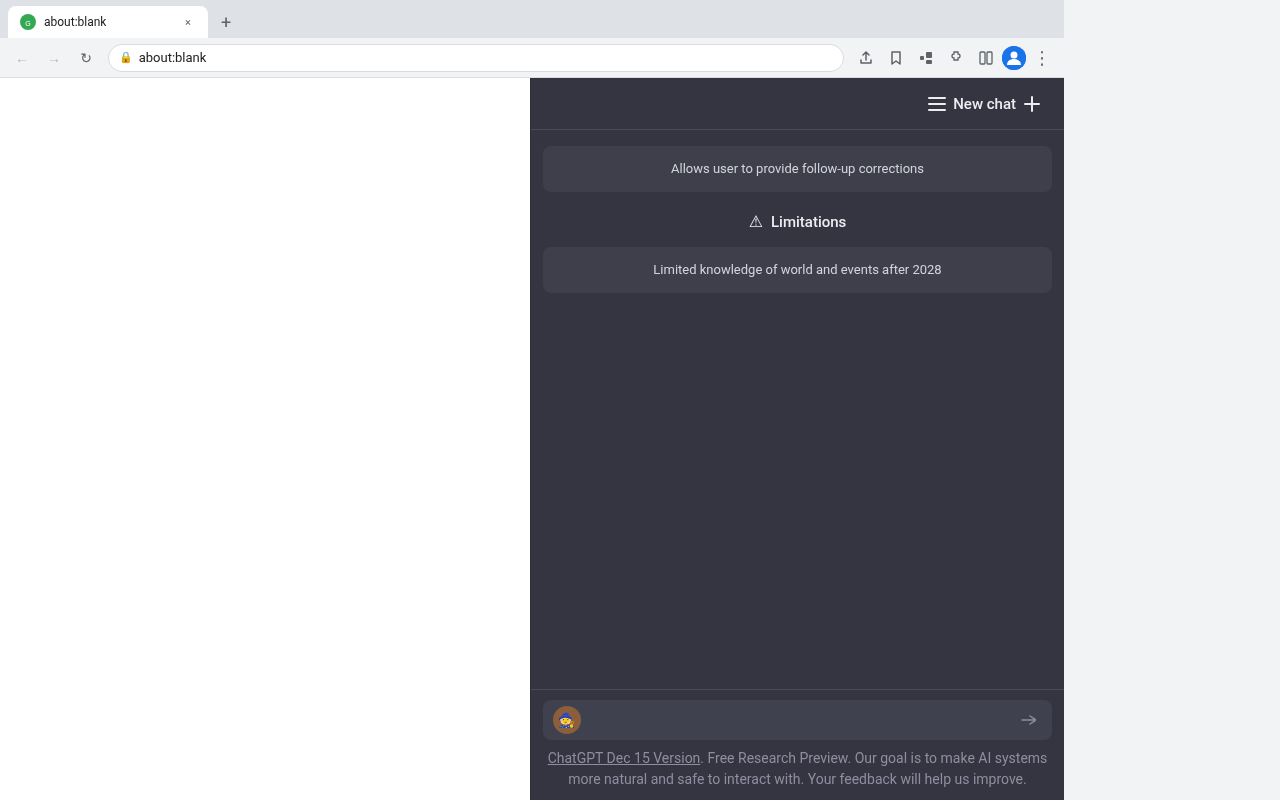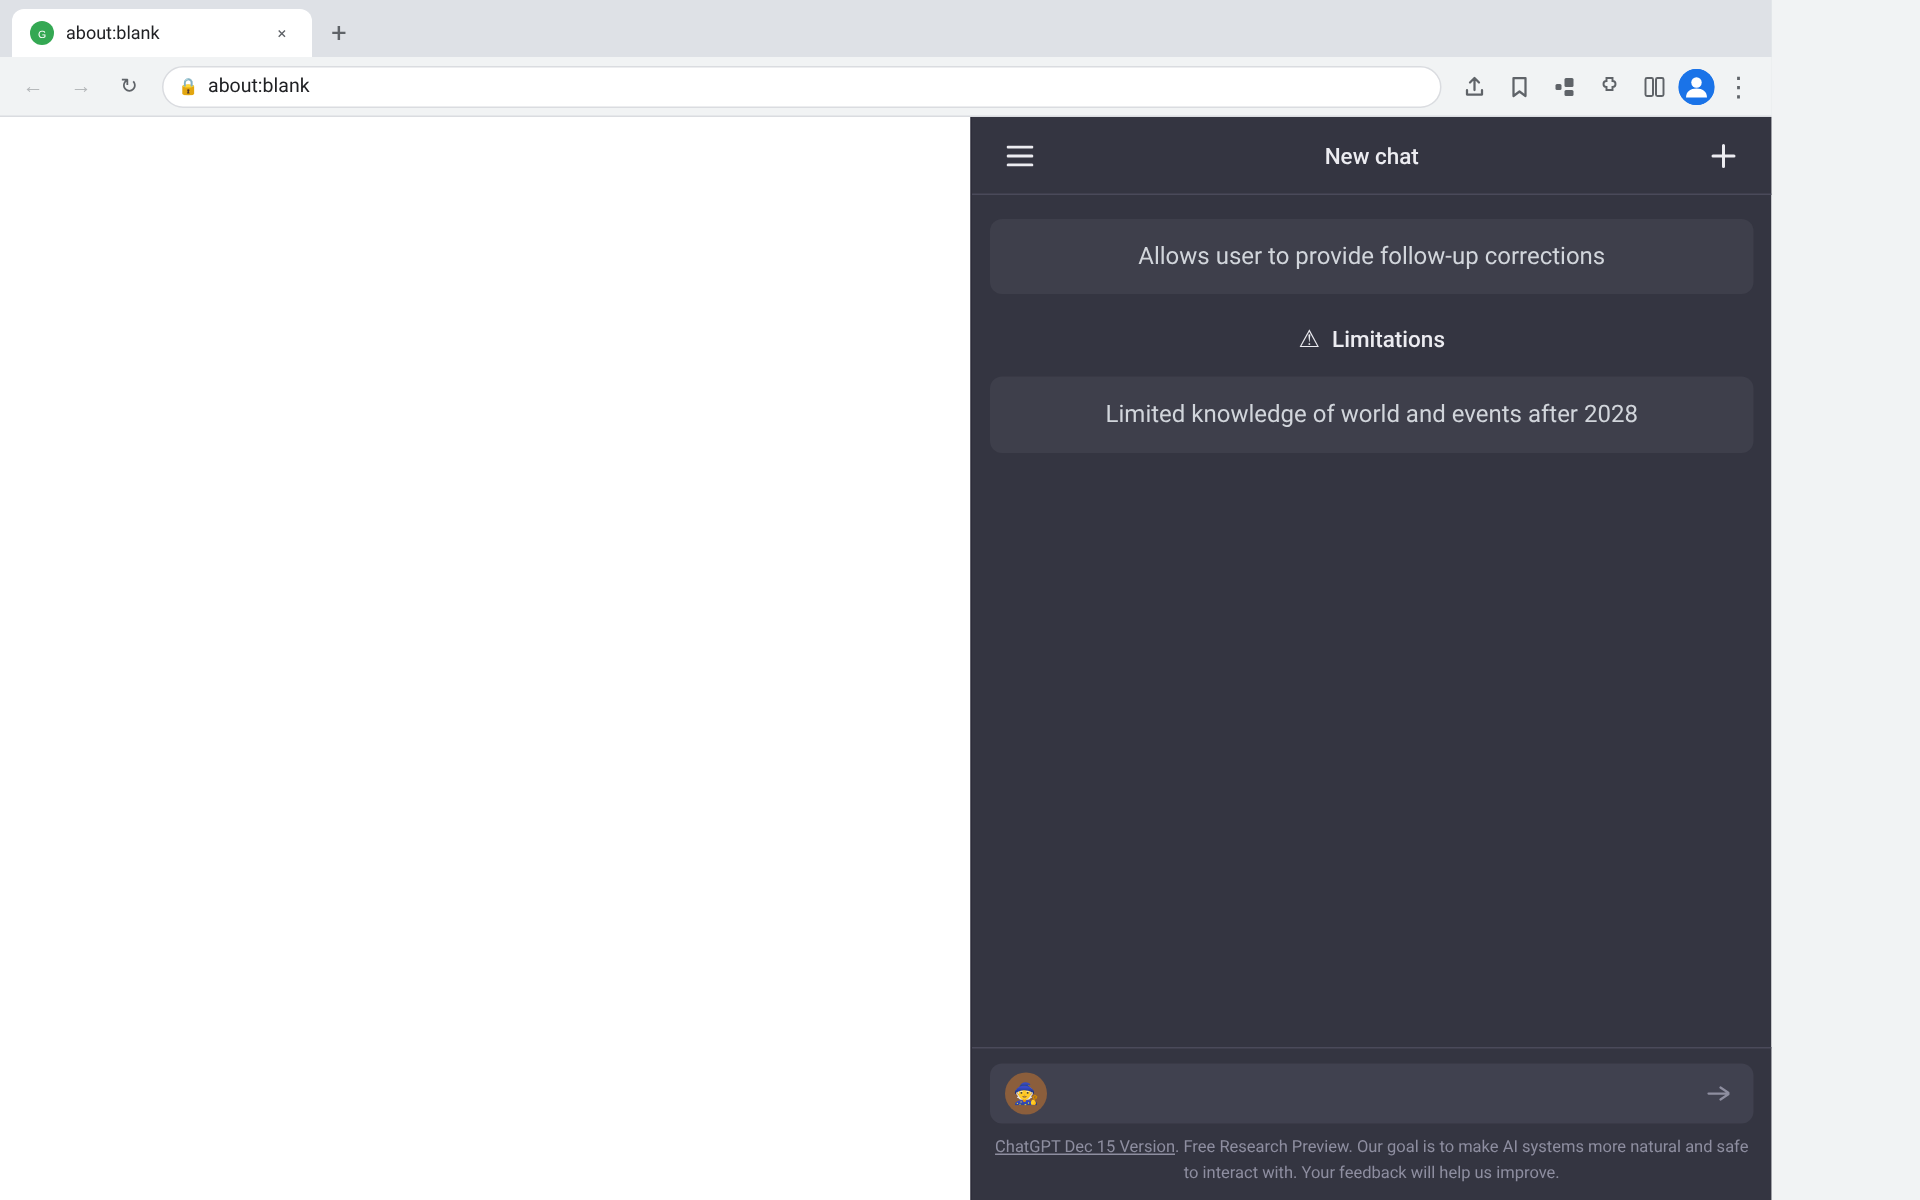--- a/index.html
+++ b/index.html
@@ -11,21 +11,21 @@
     body {
       width: 1280px;
       height: 800px;
       background: #f1f3f4;
       font-family: -apple-system, BlinkMacSystemFont, 'Segoe UI', Roboto, sans-serif;
       overflow: hidden;
     }
 
     
     .browser {
-      width: 1181px;
+      width: 1064px;
       height: 800px;
       background: #dee1e6;
       display: flex;
       flex-direction: column;
     }
 
     .tab-bar {
       height: 38px;
       background: #dee1e6;
       display: flex;
@@ -207,21 +207,21 @@
       flex-direction: column;
       border-left: 1px solid #2d2d3a;
     }
 
     
     .panel-header {
       height: 52px;
       background: #343541;
       display: flex;
       align-items: center;
-      justify-content: space-between;
+      justify-content: flex-end;
       padding: 0 16px;
       border-bottom: 1px solid #4a4a5a;
       flex-shrink: 0;
     }
 
     .header-menu-btn {
       width: 32px;
       height: 32px;
       display: flex;
       align-items: center;
@@ -272,21 +272,21 @@
       background: #555;
       border-radius: 3px;
     }
 
     
     .info-card {
       background: #3e3f4b;
       border-radius: 8px;
       padding: 14px 18px;
       color: #d1d5db;
-      font-size: 16px;
+      font-size: 13px;
       text-align: center;
       line-height: 1.4;
       cursor: default;
     }
 
     
     .section-header {
       display: flex;
       align-items: center;
       justify-content: center;
@@ -350,21 +350,21 @@
       align-items: center;
       justify-content: center;
       cursor: pointer;
       color: #8e8ea0;
       font-size: 16px;
       border-radius: 4px;
     }
 
     .footer-text {
       text-align: center;
-      font-size: 11px;
+      font-size: 14px;
       color: #8e8ea0;
       line-height: 1.5;
     }
 
     .footer-link {
       color: #8e8ea0;
       text-decoration: underline;
       cursor: pointer;
     }
   </style>

